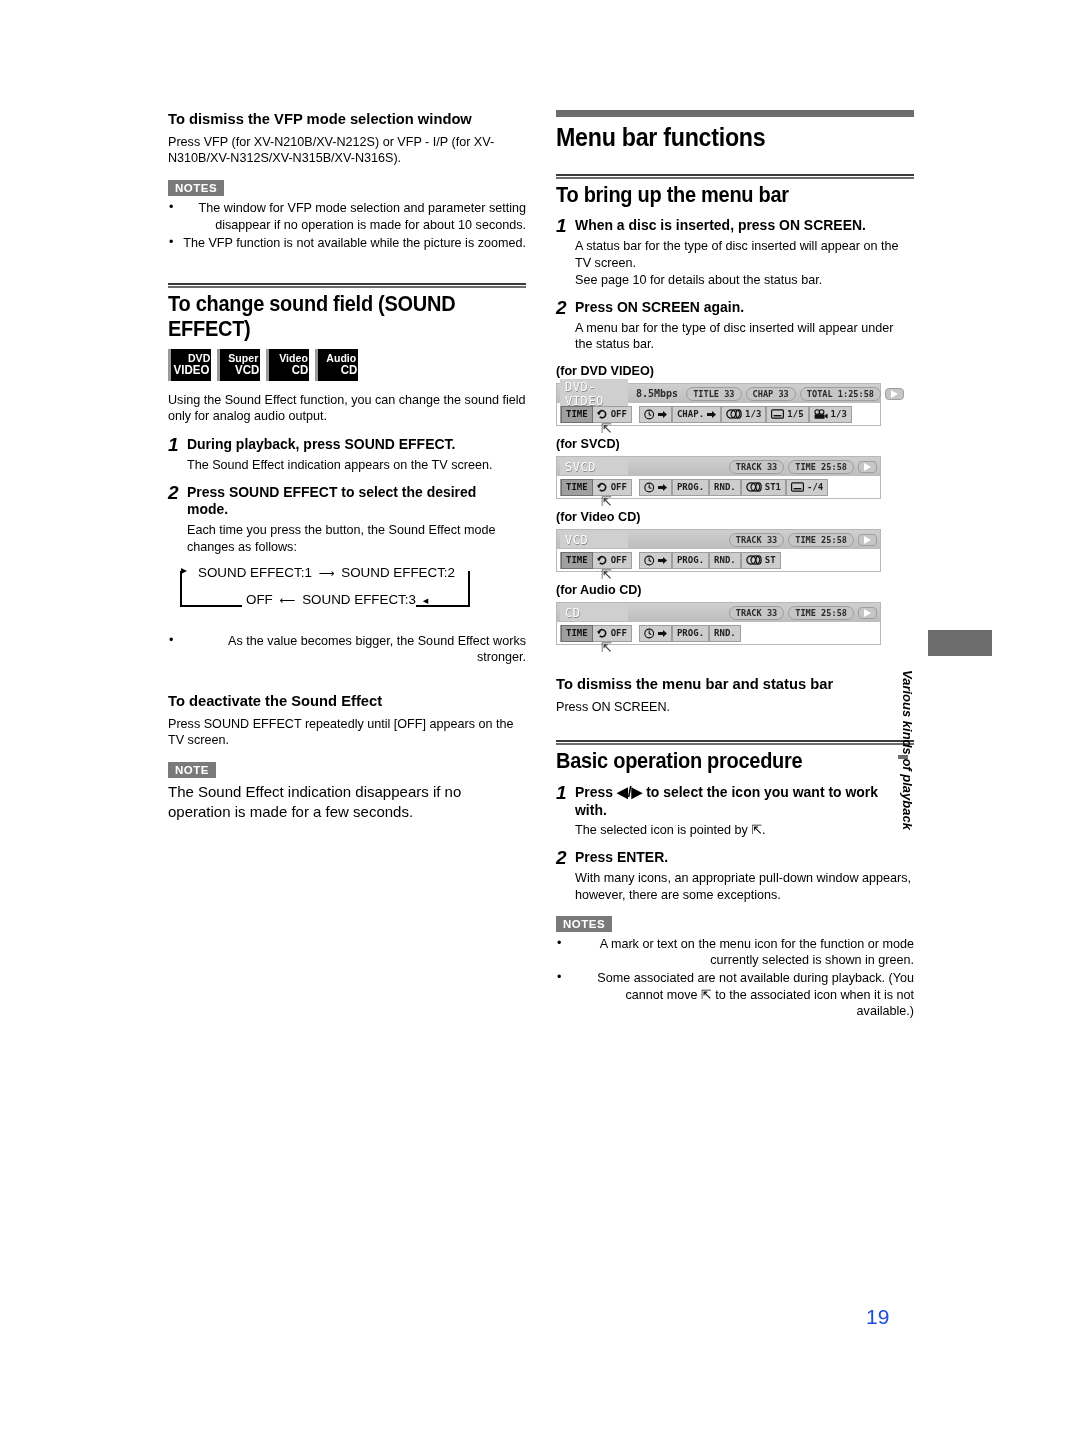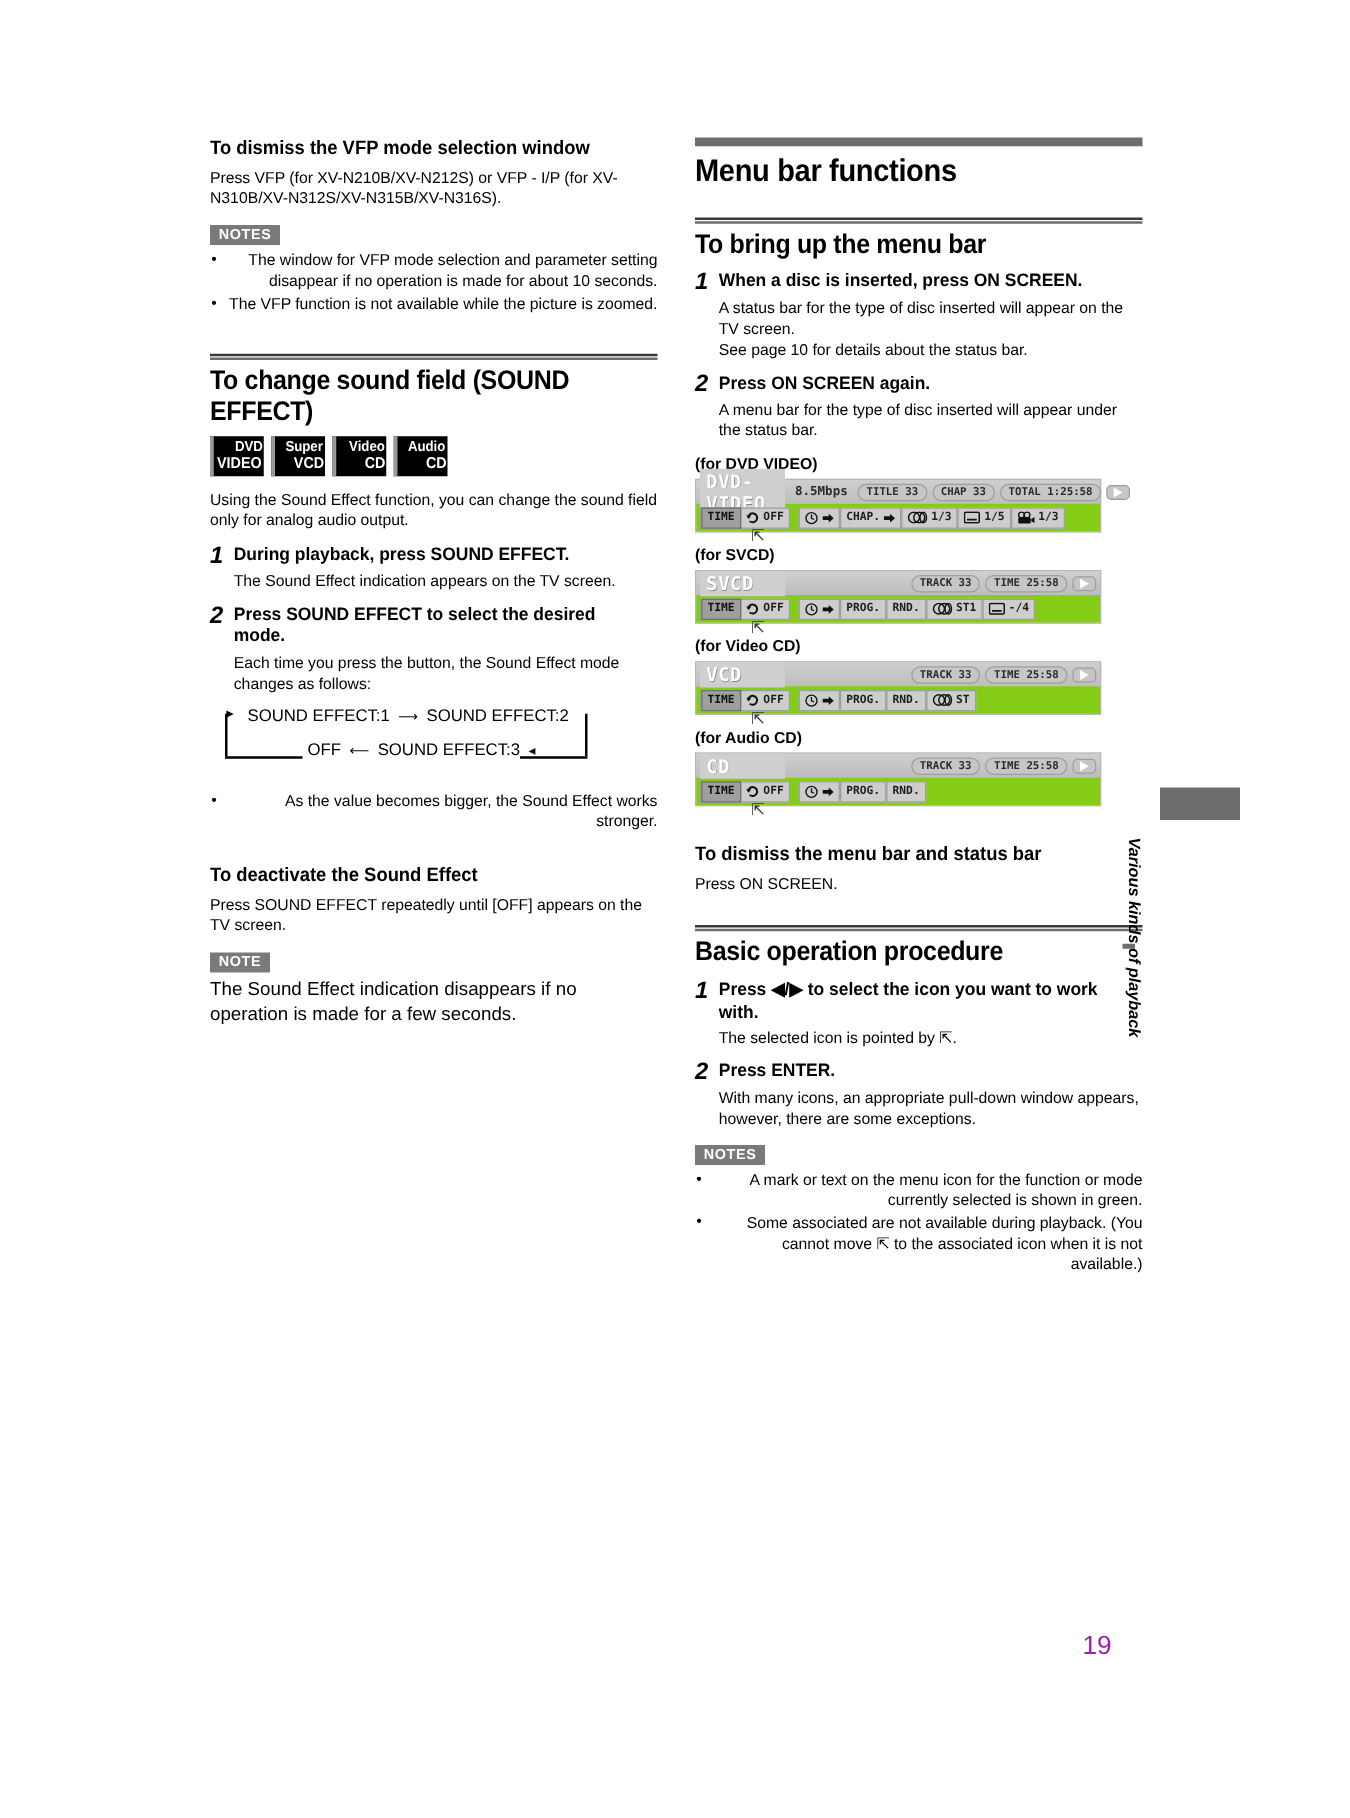--- a/index.html
+++ b/index.html
@@ -114,21 +114,21 @@
     width:325px; background:#d4d4d4; border:1px solid #b8b8b8;
     padding:0; margin-bottom:4px; position:relative;
   }
   .osd-status {
     display:flex; align-items:center; height:19px;
     background:linear-gradient(to bottom,#cfcfcf,#bdbdbd);
     padding:0 3px; gap:4px;
   }
   .osd-disc-type {
     font-family:"DejaVu Sans Mono", monospace;
-    font-size:15px; font-weight:bold; color:#ffffff;
+    font-size:12px; font-weight:normal; color:#ffffff;
     text-shadow:0.5px 0.5px 0 #8a8a8a;
     background:#cfcfcf; padding:1px 5px; letter-spacing:0.5px;
     min-width:68px;
   }
   .osd-rate {
     font-family:"DejaVu Sans Mono", monospace;
     font-size:10px; font-weight:bold; color:#2a2a2a; padding-left:4px;
   }
   .osd-spacer { flex:1; }
   .pill {
@@ -140,21 +140,21 @@
   .play-pill {
     background:#c6c6c6; border:1px solid #9e9e9e; border-radius:4px;
     padding:1px 5px; display:flex; align-items:center;
   }
   .tri-right {
     width:0;height:0;border-left:7px solid #ffffff;
     border-top:4.5px solid transparent;border-bottom:4.5px solid transparent;
   }
   .osd-menu {
     display:flex; align-items:center; height:22px; gap:0px;
-    background:#84cc16; padding:2px 3px;
+    background:#ffffff; padding:2px 3px;
   }
   .mitem {
     display:flex; align-items:center; gap:3px;
     font-family:"DejaVu Sans Mono", monospace;
     font-size:9px; font-weight:bold; color:#1c1c1c;
     border:1px solid #9e9e9e; background:#cdcdcd;
     padding:1px 4px; height:17px; white-space:nowrap;
   }
   .mitem.sel { background:#9f9f9f; color:#111; }
   .mgroup { display:flex; border:1px solid #9e9e9e; background:#cdcdcd; height:17px; align-items:center; }
@@ -178,21 +178,21 @@
     transform:rotate(90deg); transform-origin:left top;
     white-space:nowrap;
   }
   .side-dash {
     position:absolute; left:898px; top:755px; width:10px; height:4px; background:#6d6d6d;
   }
 
   
   .page-num {
     position:absolute; left:866px; top:1305px;
-    font-size:21px; color:#a21caf;
+    font-size:21px; color:#1d4ed8;
   }
 </style>
 </head>
 <body>
 
 <div class="page">
 
   <div class="col col-left">
 
     <h3 class="sub-head">To dismiss the VFP mode selection window</h3>

